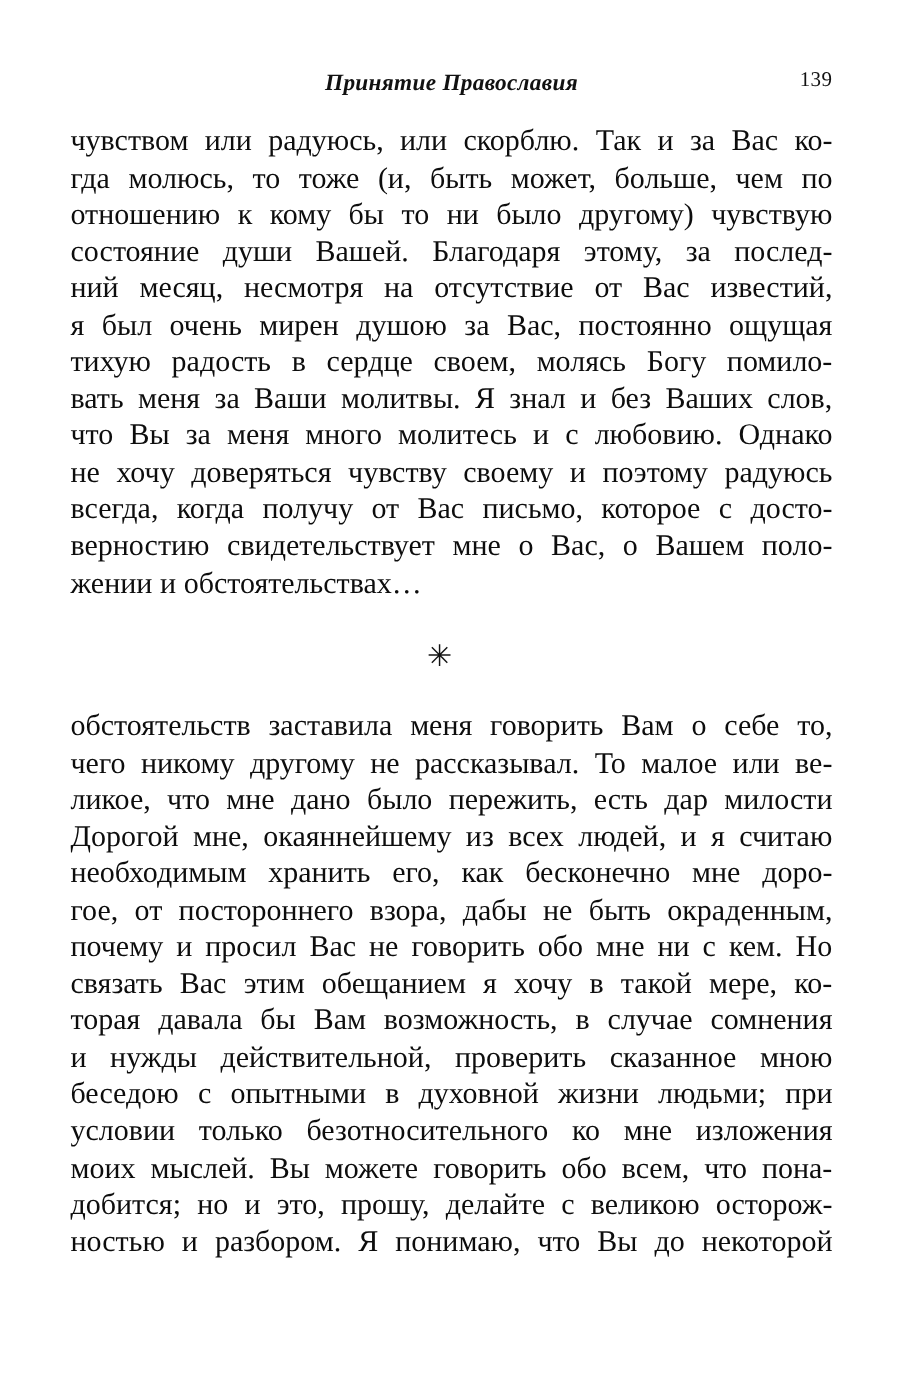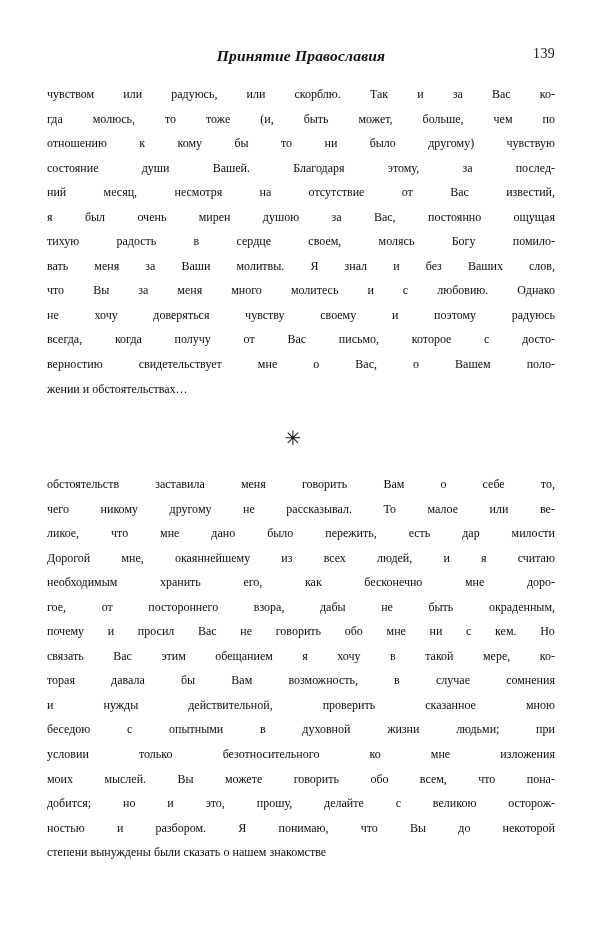--- a/index.html
+++ b/index.html
@@ -56,21 +56,21 @@
   
   .body-block {
     position: absolute;
     left: 47px;
     top: 62px;
     width: 508px;
   }
 
   .para {
     margin: 0;
-    font-size: 12px;
+    font-size: 20px;
     line-height: 24.55px;
     text-align: justify;
     text-align-last: left;
     color: #0d0d0d;
     word-spacing: 0.1px;
   }
 
   .para .ln {
     display: block;
     white-space: nowrap;
@@ -412,17 +412,16 @@
           <span>ностью</span>
           <span>и</span>
           <span>разбором.</span>
           <span>Я</span>
           <span>понимаю,</span>
           <span>что</span>
           <span>Вы</span>
           <span>до</span>
           <span>некоторой</span>
         </span>
-        <span class="ln">степени вынуждены были сказать о нашем знакомстве</span>
       </p>
   </div>
 
 </div>
 
 </body></html>

